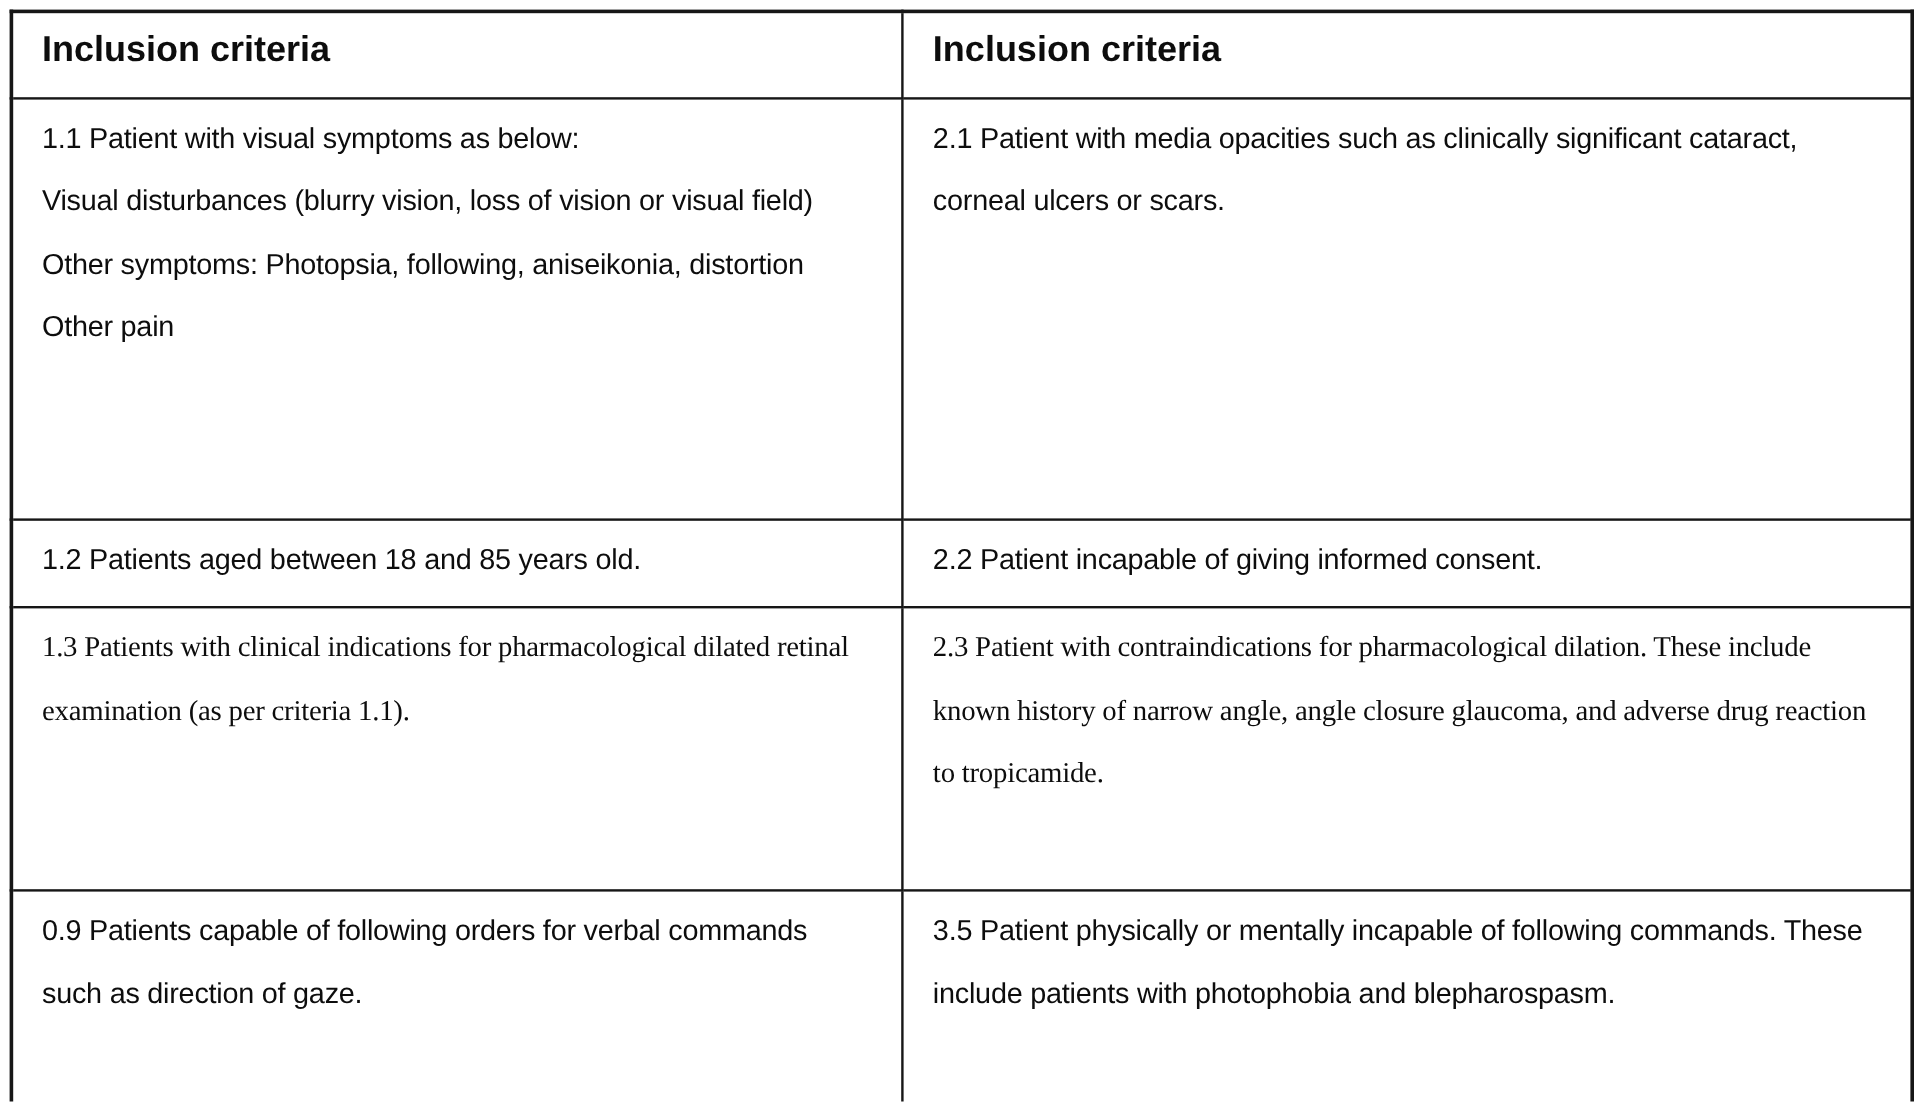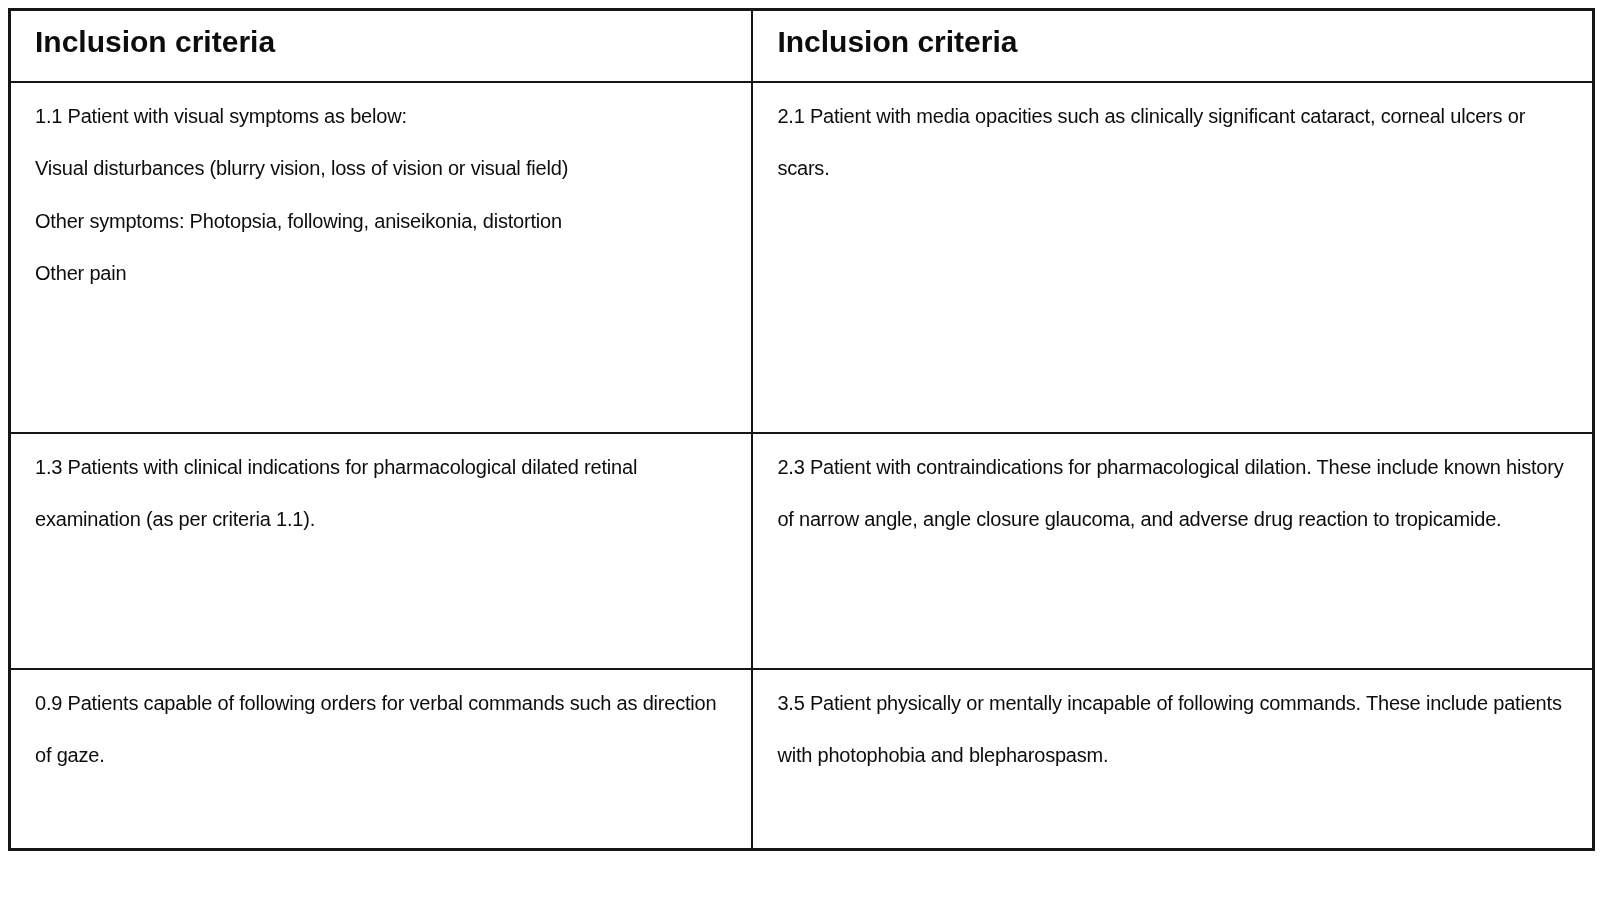--- a/index.html
+++ b/index.html
@@ -28,35 +28,35 @@
     color: #0d0d0d;
   }
   .criteria-table col.c-inclusion { width: 46.9%; }
   .criteria-table col.c-exclusion { width: 53.1%; }
   .criteria-table th,
   .criteria-table td {
     border: 2px solid #161616;
     vertical-align: top;
     text-align: left;
     padding: 7px 26px 12px 24px;
-    font-size: 20px;
+    font-size: 24px;
     line-height: 52.5px;
     letter-spacing: -0.2px;
     overflow: hidden;
   }
   .criteria-table th {
     font-size: 30px;
     font-weight: bold;
     height: 65px;
     padding-top: 5px;
     letter-spacing: 0;
   }
   .criteria-table tr.row-1 td { height: 351px; }
   .criteria-table tr.row-2 td { height: 69px; }
-  .criteria-table tr.row-3 td { height: 236px; }
+  .criteria-table tr.row-3 td { height: 236px; font-family: Liberation Serif, serif; }
   .criteria-table tr.row-4 td { height: 181px; }
   .cell-paragraph { margin: 0; }
 </style>
 </head>
 <body>
 
 <div class="page">
   <table class="criteria-table">
     <colgroup>
       <col class="c-inclusion">
@@ -73,20 +73,28 @@
         <td>
           <p class="cell-paragraph">1.1 Patient with visual symptoms as below:</p>
           <p class="cell-paragraph">Visual disturbances (blurry vision, loss of vision or visual field)</p>
           <p class="cell-paragraph">Other symptoms: Photopsia, following, aniseikonia, distortion</p>
           <p class="cell-paragraph">Other pain</p>
         </td>
         <td>
           <p class="cell-paragraph">2.1 Patient with media opacities such as clinically significant cataract, corneal ulcers or scars.</p>
         </td>
       </tr>
+      <tr class="row-2">
+        <td>
+          <p class="cell-paragraph">1.2 Patients aged between 18 and 85 years old.</p>
+        </td>
+        <td>
+          <p class="cell-paragraph">2.2 Patient incapable of giving informed consent.</p>
+        </td>
+      </tr>
       <tr class="row-3">
         <td>
           <p class="cell-paragraph">1.3 Patients with clinical indications for pharmacological dilated retinal examination (as per criteria 1.1).</p>
         </td>
         <td>
           <p class="cell-paragraph">2.3 Patient with contraindications for pharmacological dilation. These include known history of narrow angle, angle closure glaucoma, and adverse drug reaction to tropicamide.</p>
         </td>
       </tr>
       <tr class="row-4">
         <td>

